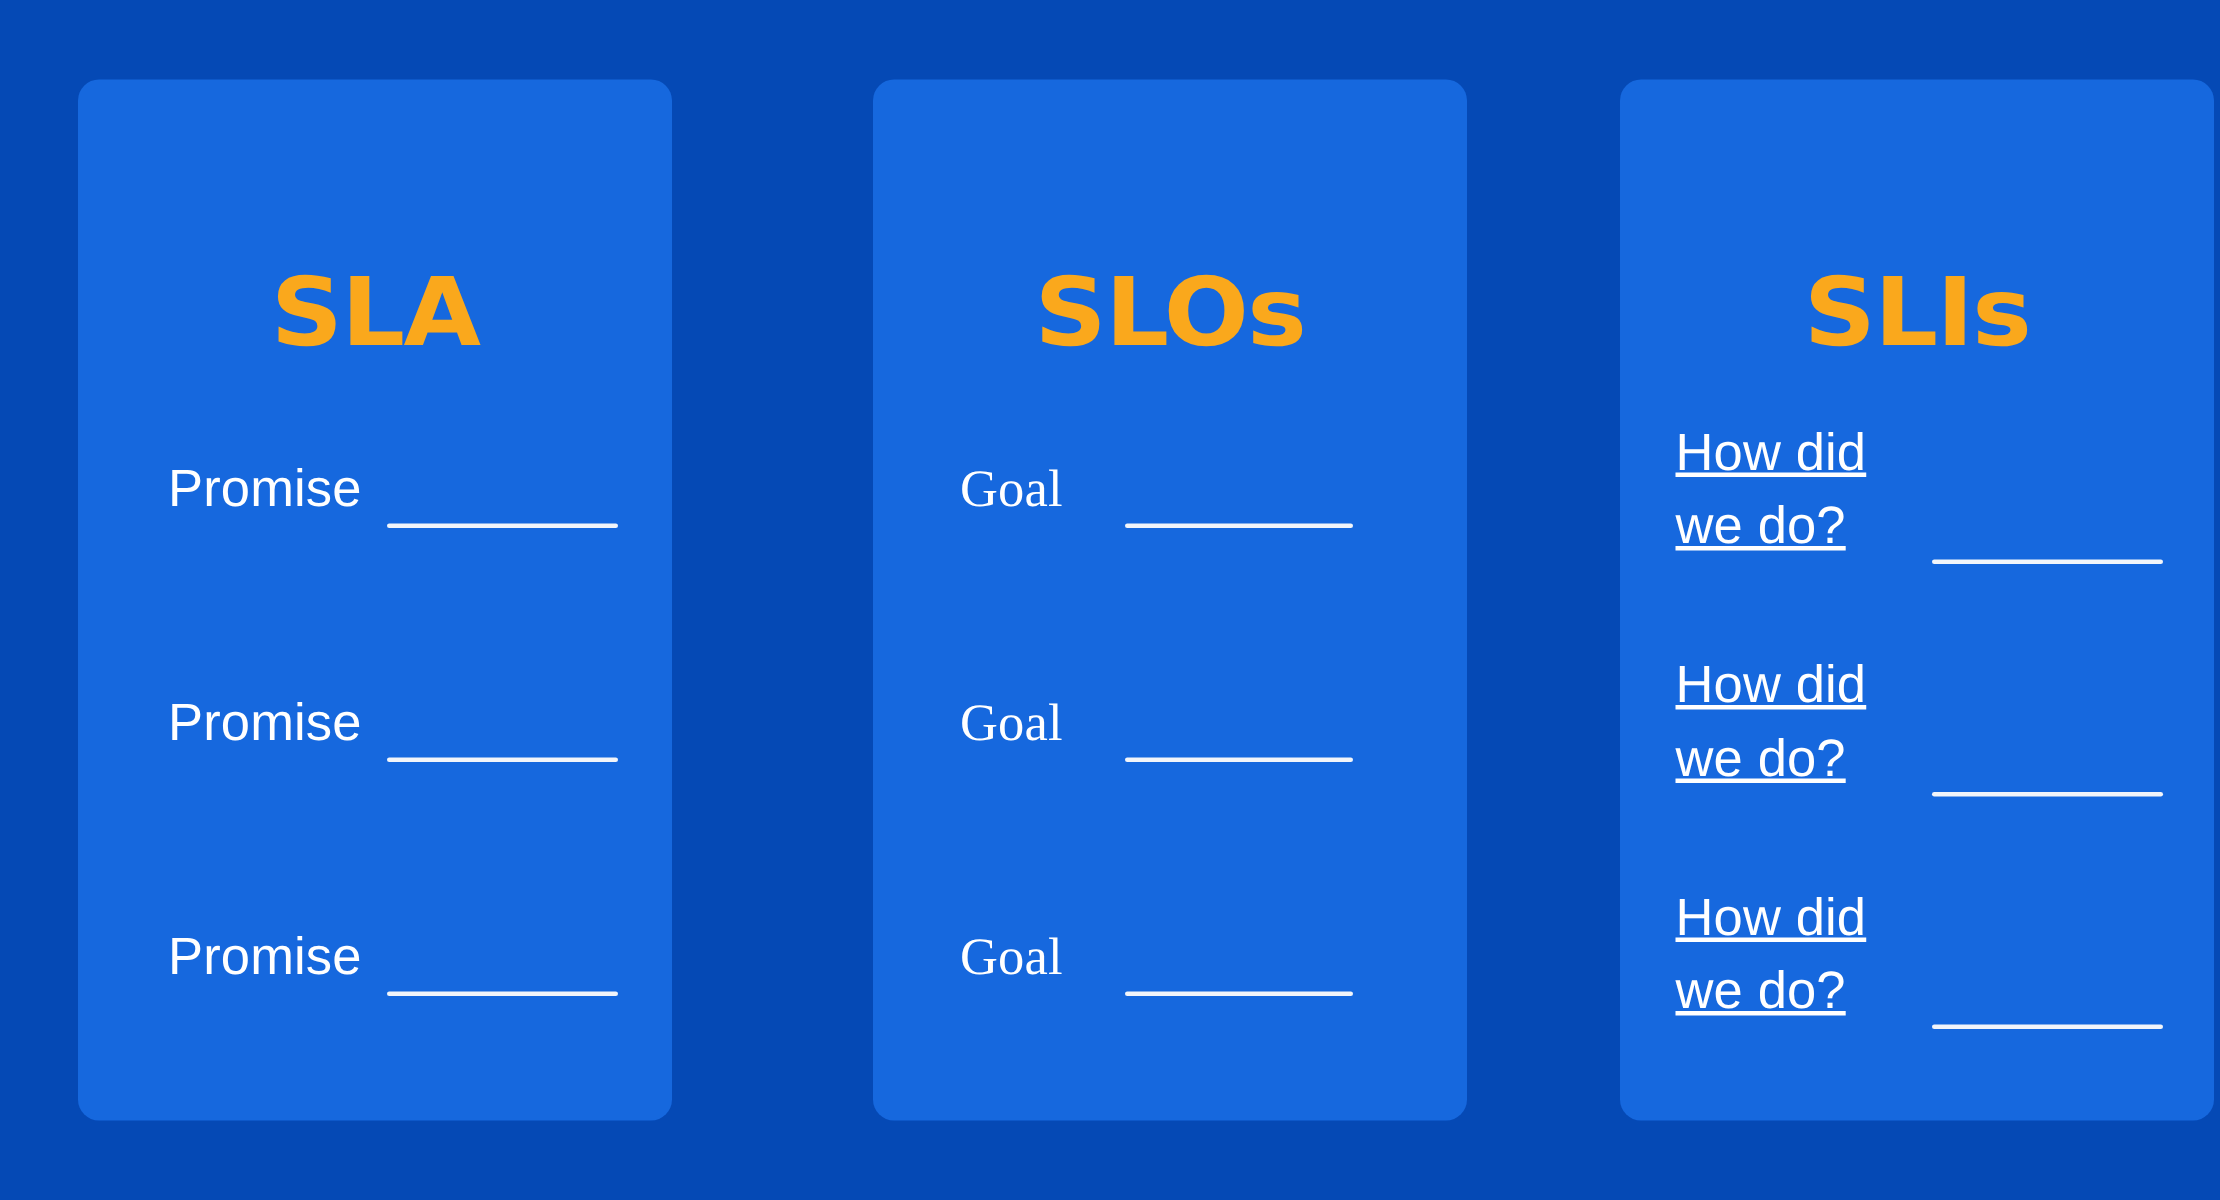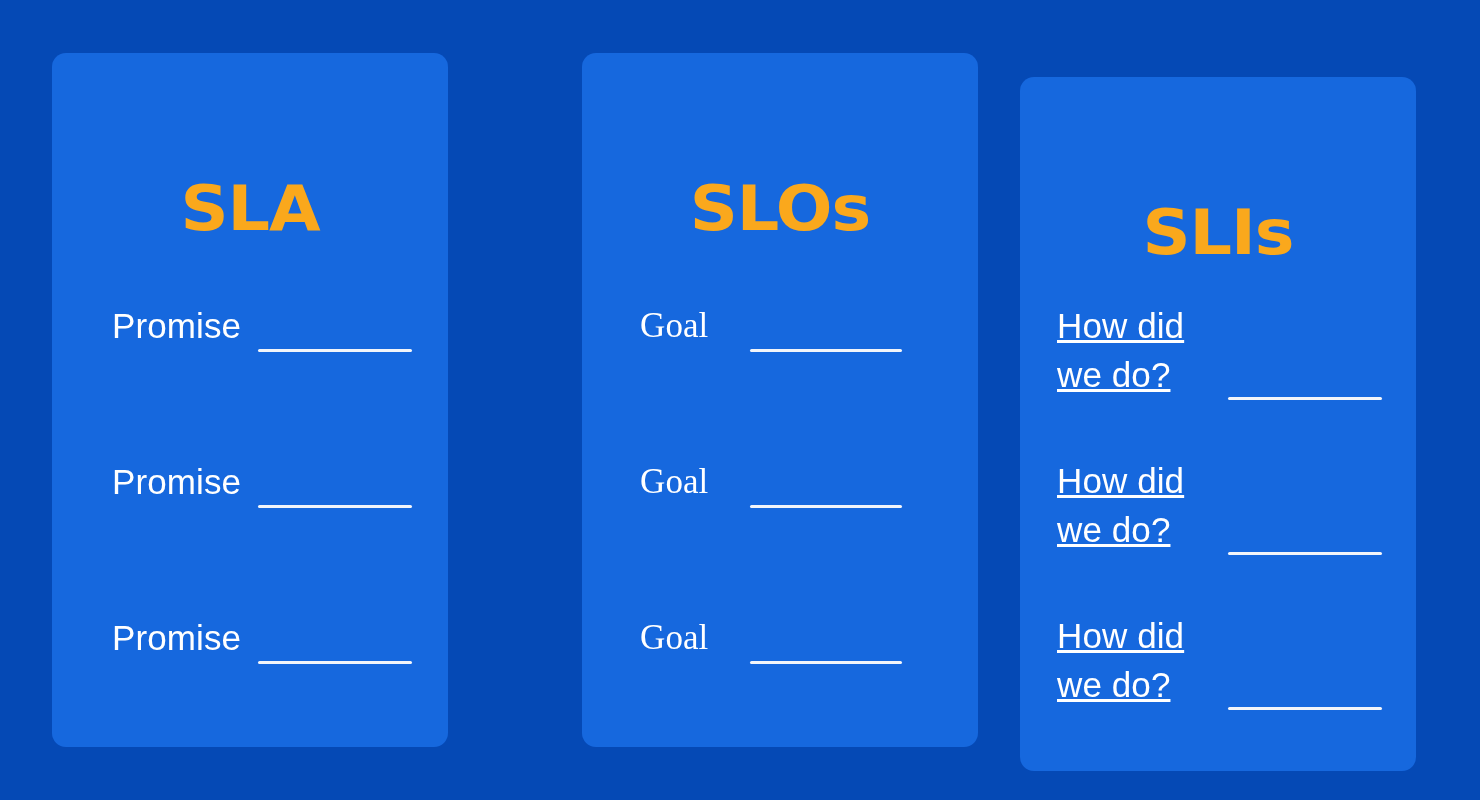--- a/index.html
+++ b/index.html
@@ -27,21 +27,21 @@
   .card {
     position:absolute;
     top:53px;
     width:396px;
     height:694px;
     background:#1668de;
     border-radius:14px;
   }
   .card-1 { left:52px; }
   .card-2 { left:542px;margin-left:40px; }
-  .card-3 { left:1020px;margin-top:24px; }
+  .card-3 { left:1080px; }
 
   
   .card-title {
     position:absolute;
     left:0;
     right:0;
     top:118px;
     text-align:center;
     color:#faa81c;
     font-family:"DejaVu Sans", sans-serif;

